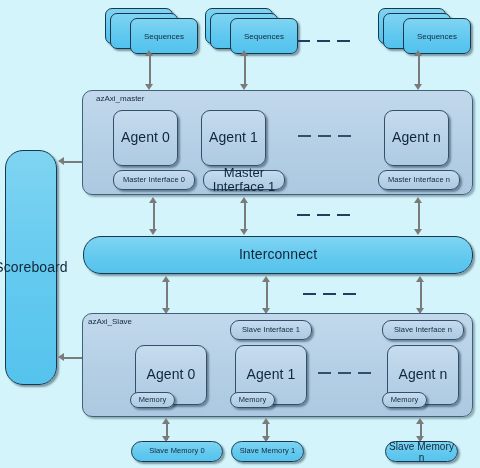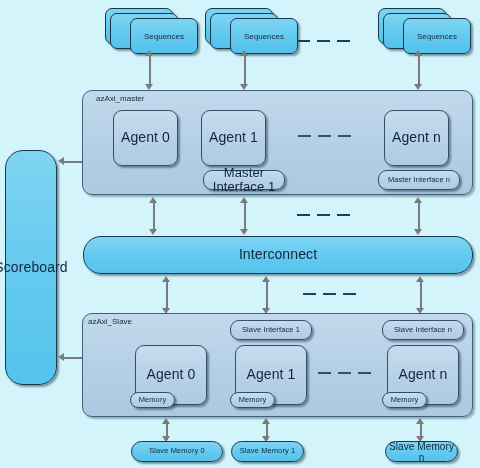--- a/index.html
+++ b/index.html
@@ -123,20 +123,21 @@
   <div class="line hline" style="left:64px;top:161px;width:20px;"></div>
   <div class="arrow arr-left" style="left:58px;top:157px;"></div>
   <div class="line hline" style="left:64px;top:357px;width:20px;"></div>
   <div class="arrow arr-left" style="left:58px;top:353px;"></div>
 
   <div class="container" style="left:82px;top:90px;width:391px;height:105px;">
     <div class="container-label" style="left:13px;top:3px;">azAxi_master</div>
   </div>
 
   <div class="box steel" style="left:113px;top:110px;width:65px;height:56px;">Agent 0</div>
+  <div class="box steel" style="left:113px;top:170px;width:82px;height:20px;font-size:7.5px;">Master Interface 0</div>
 
   <div class="box steel" style="left:201px;top:110px;width:65px;height:56px;">Agent 1</div>
   <div class="box steel" style="left:203px;top:170px;width:82px;height:20px;font-size:13px;">Master Interface 1</div>
 
   <div class="box steel" style="left:384px;top:110px;width:65px;height:56px;">Agent n</div>
   <div class="box steel" style="left:378px;top:170px;width:82px;height:20px;font-size:7.5px;">Master Interface n</div>
 
   <div class="dashes" style="left:298px;top:135px;">
     <i></i>
       <i></i>

